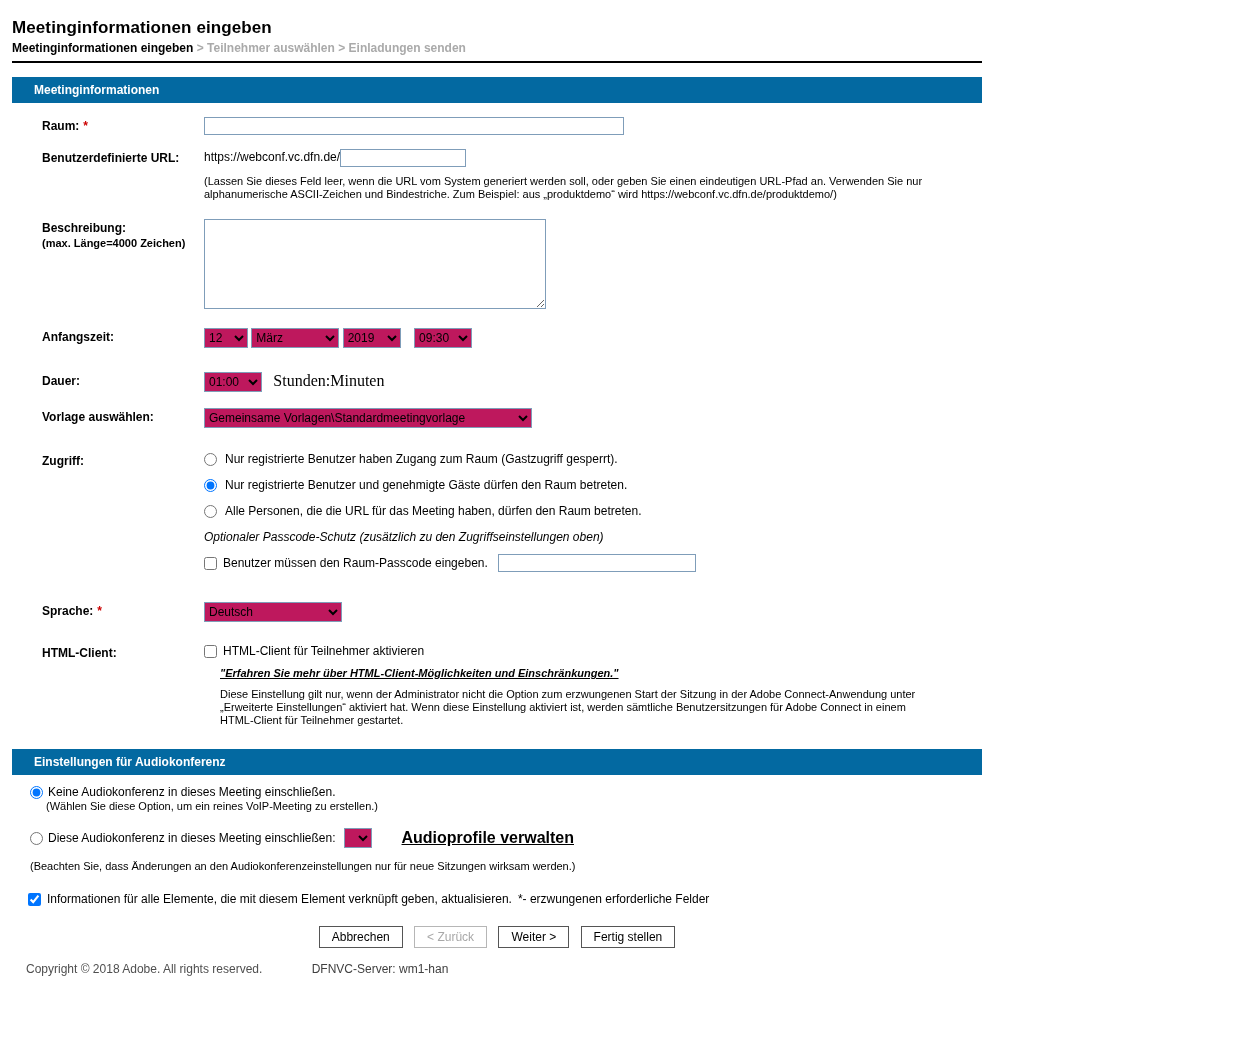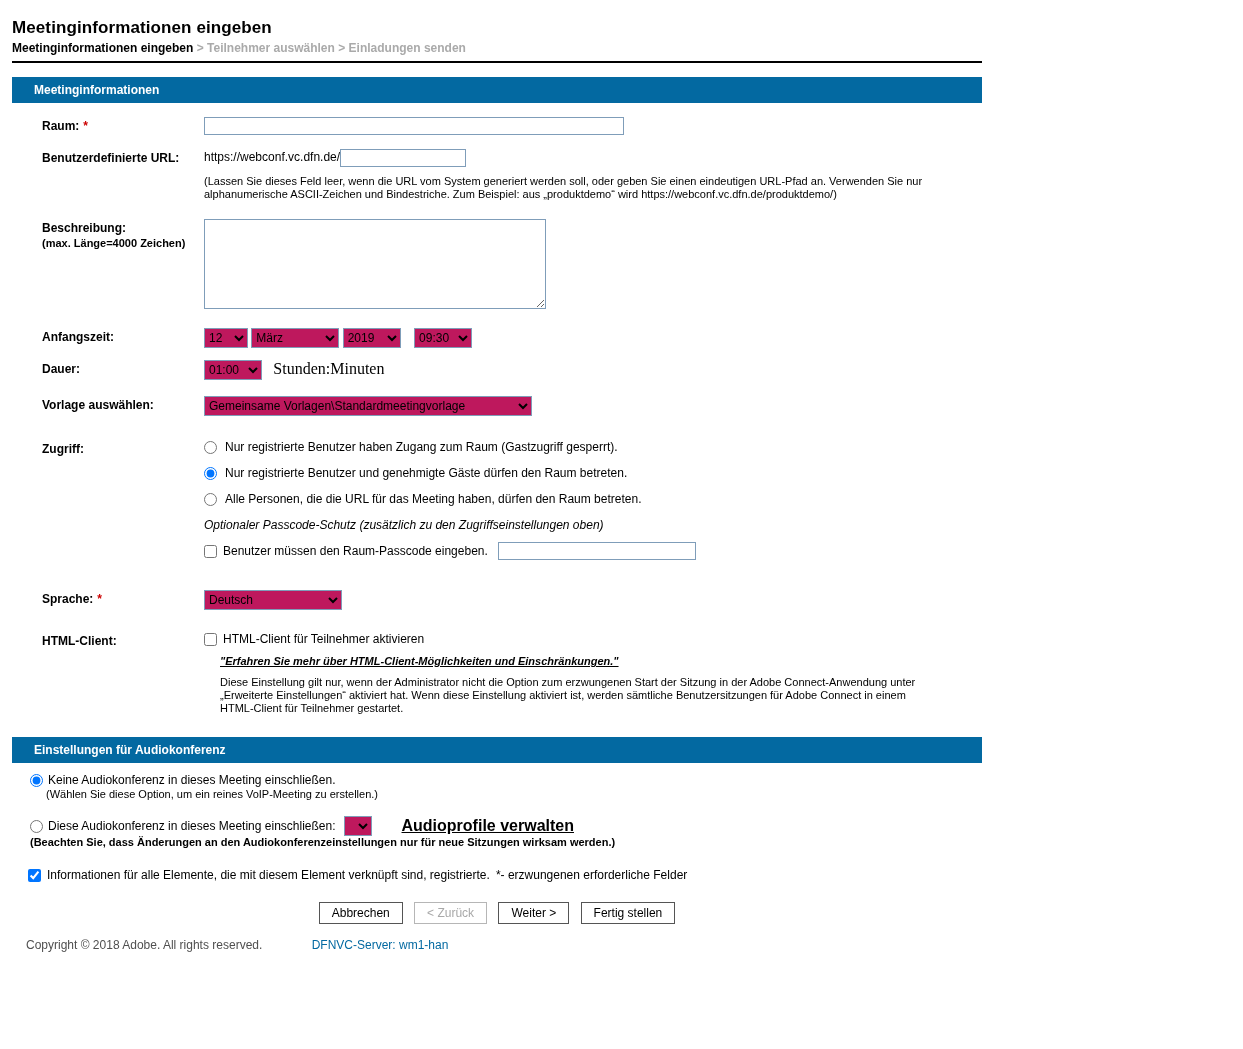--- a/index.html
+++ b/index.html
@@ -216,21 +216,21 @@
     border-color: #b6b6b6;
     cursor: default;
   }
 
   .footer {
     margin-top: 14px;
     padding-left: 14px;
     font-size: 12px;
     color: #4f4f4f;
   }
-  .footer .server { color: #0369a1; padding-left: 36px; }
+  .footer .server { color: #404040; padding-left: 36px; }
 </style>
 </head>
 <body>
 
 <div class="page">
   <div class="wrap">
 
     <h1 class="page-title">Meetinginformationen eingeben</h1>
 
     <div class="breadcrumb">
@@ -281,21 +281,21 @@
         </select>
         <select class="sel-year">
           <option>2019</option>
         </select>
         <select class="sel-time">
           <option>09:30</option>
         </select>
       </div>
     </div>
 
-    <div class="form-row" style="margin-top:12px;justify-content:center;">
+    <div class="form-row" style="margin-top:24px;justify-content:center;">
       <div class="label-col">Dauer:</div>
       <div class="field-col">
         <select class="sel-duration">
           <option>01:00</option>
         </select>
         <span class="inline-text">Stunden:Minuten</span>
       </div>
     </div>
 
     <div class="form-row" style="margin-top:16px;">
@@ -366,26 +366,26 @@
       <div class="audio-sub">(Wählen Sie diese Option, um ein reines VoIP-Meeting zu erstellen.)</div>
 
       <div class="audio-opt audio-opt2">
         <input type="radio" name="audio" id="aud2" style="">
         <label for="aud2">Diese Audiokonferenz in dieses Meeting einschließen:</label>
         <select class="sel-audio" style="margin-left:8px;">
           <option></option>
         </select>
         <a href="#" class="audio-link">Audioprofile verwalten</a>
       </div>
-      <div class="audio-sub" style="padding-left:18px;margin-top:0;font-weight:bold;">(Beachten Sie, dass Änderungen an den Audiokonferenzeinstellungen nur für neue Sitzungen wirksam werden.)</div>
+      <div class="audio-sub" style="padding-left:18px;margin-top:12px;">(Beachten Sie, dass Änderungen an den Audiokonferenzeinstellungen nur für neue Sitzungen wirksam werden.)</div>
     </div>
 
     <div class="bottom-check">
       <input type="checkbox" id="updchk" checked="" style="">
-      <label for="updchk">Informationen für alle Elemente, die mit diesem Element verknüpft sind, registrierte.</label>
+      <label for="updchk">Informationen für alle Elemente, die mit diesem Element verknüpft geben, aktualisieren.</label>
       <span style="margin-left:6px;">*- erzwungenen erforderliche Felder</span>
     </div>
 
     <div class="buttons">
       <button class="btn">Abbrechen</button>
       <button class="btn" disabled="">&lt; Zurück</button>
       <button class="btn">Weiter &gt;</button>
       <button class="btn">Fertig stellen</button>
     </div>
 

